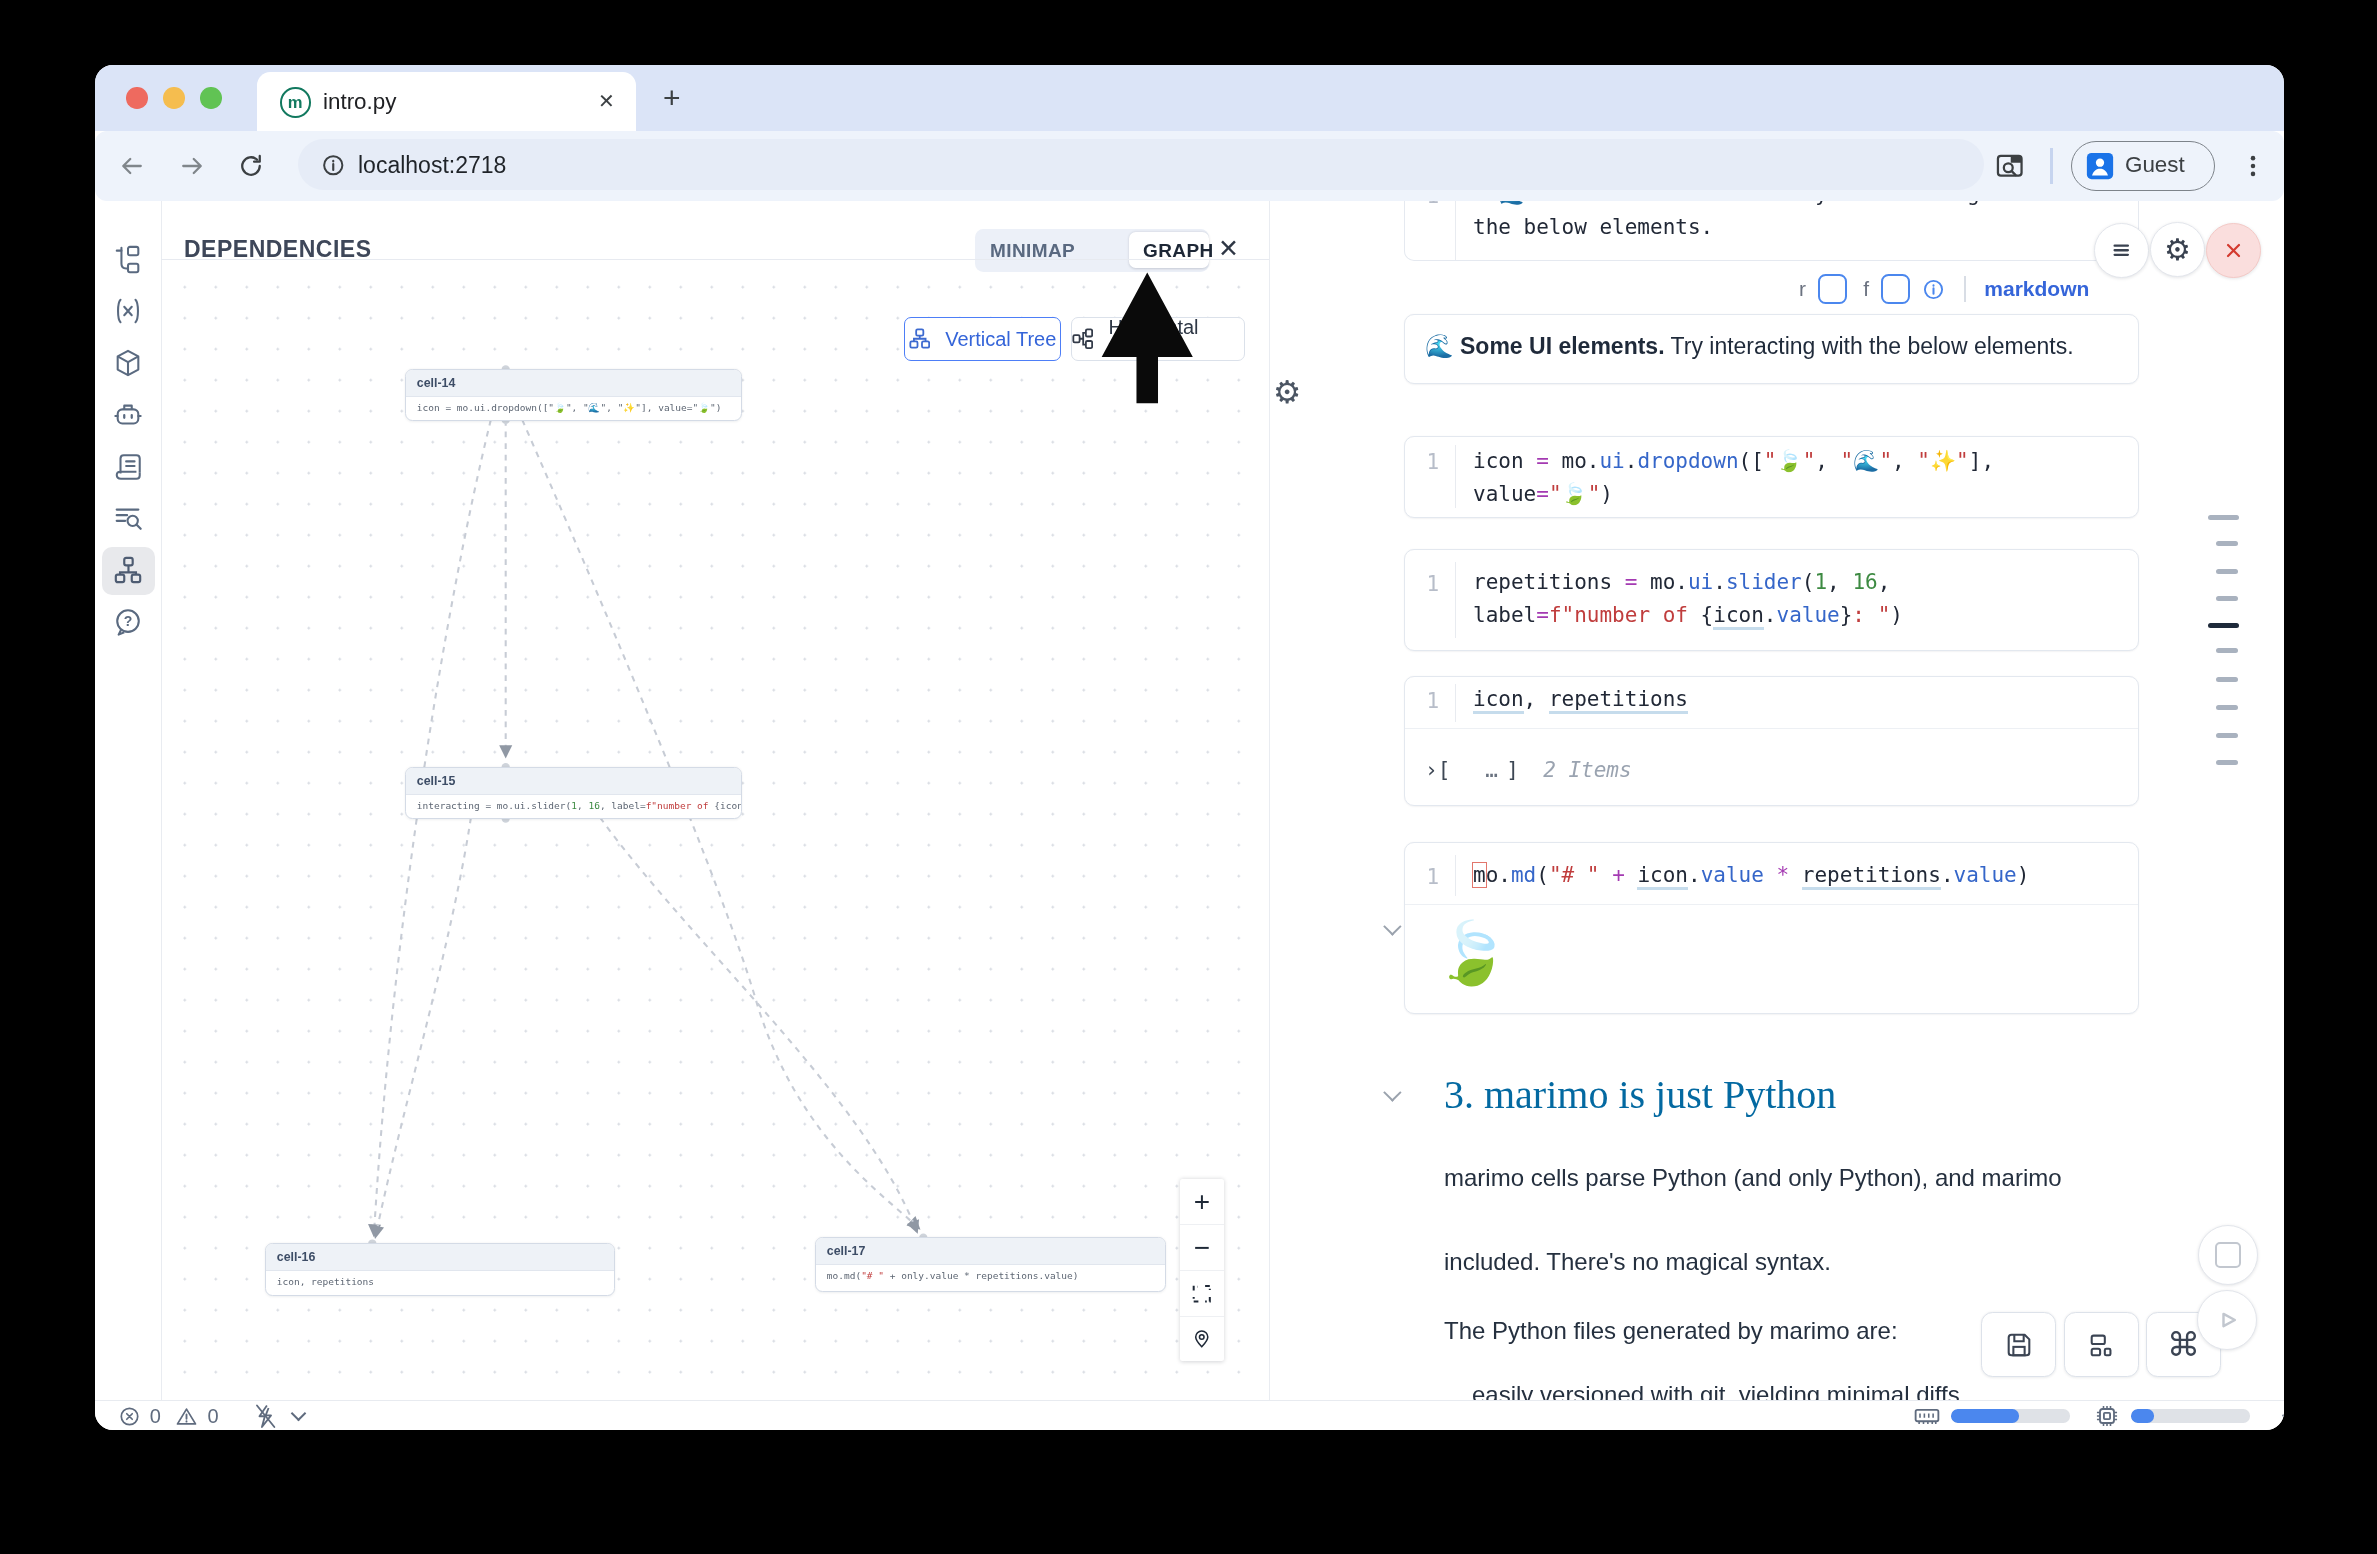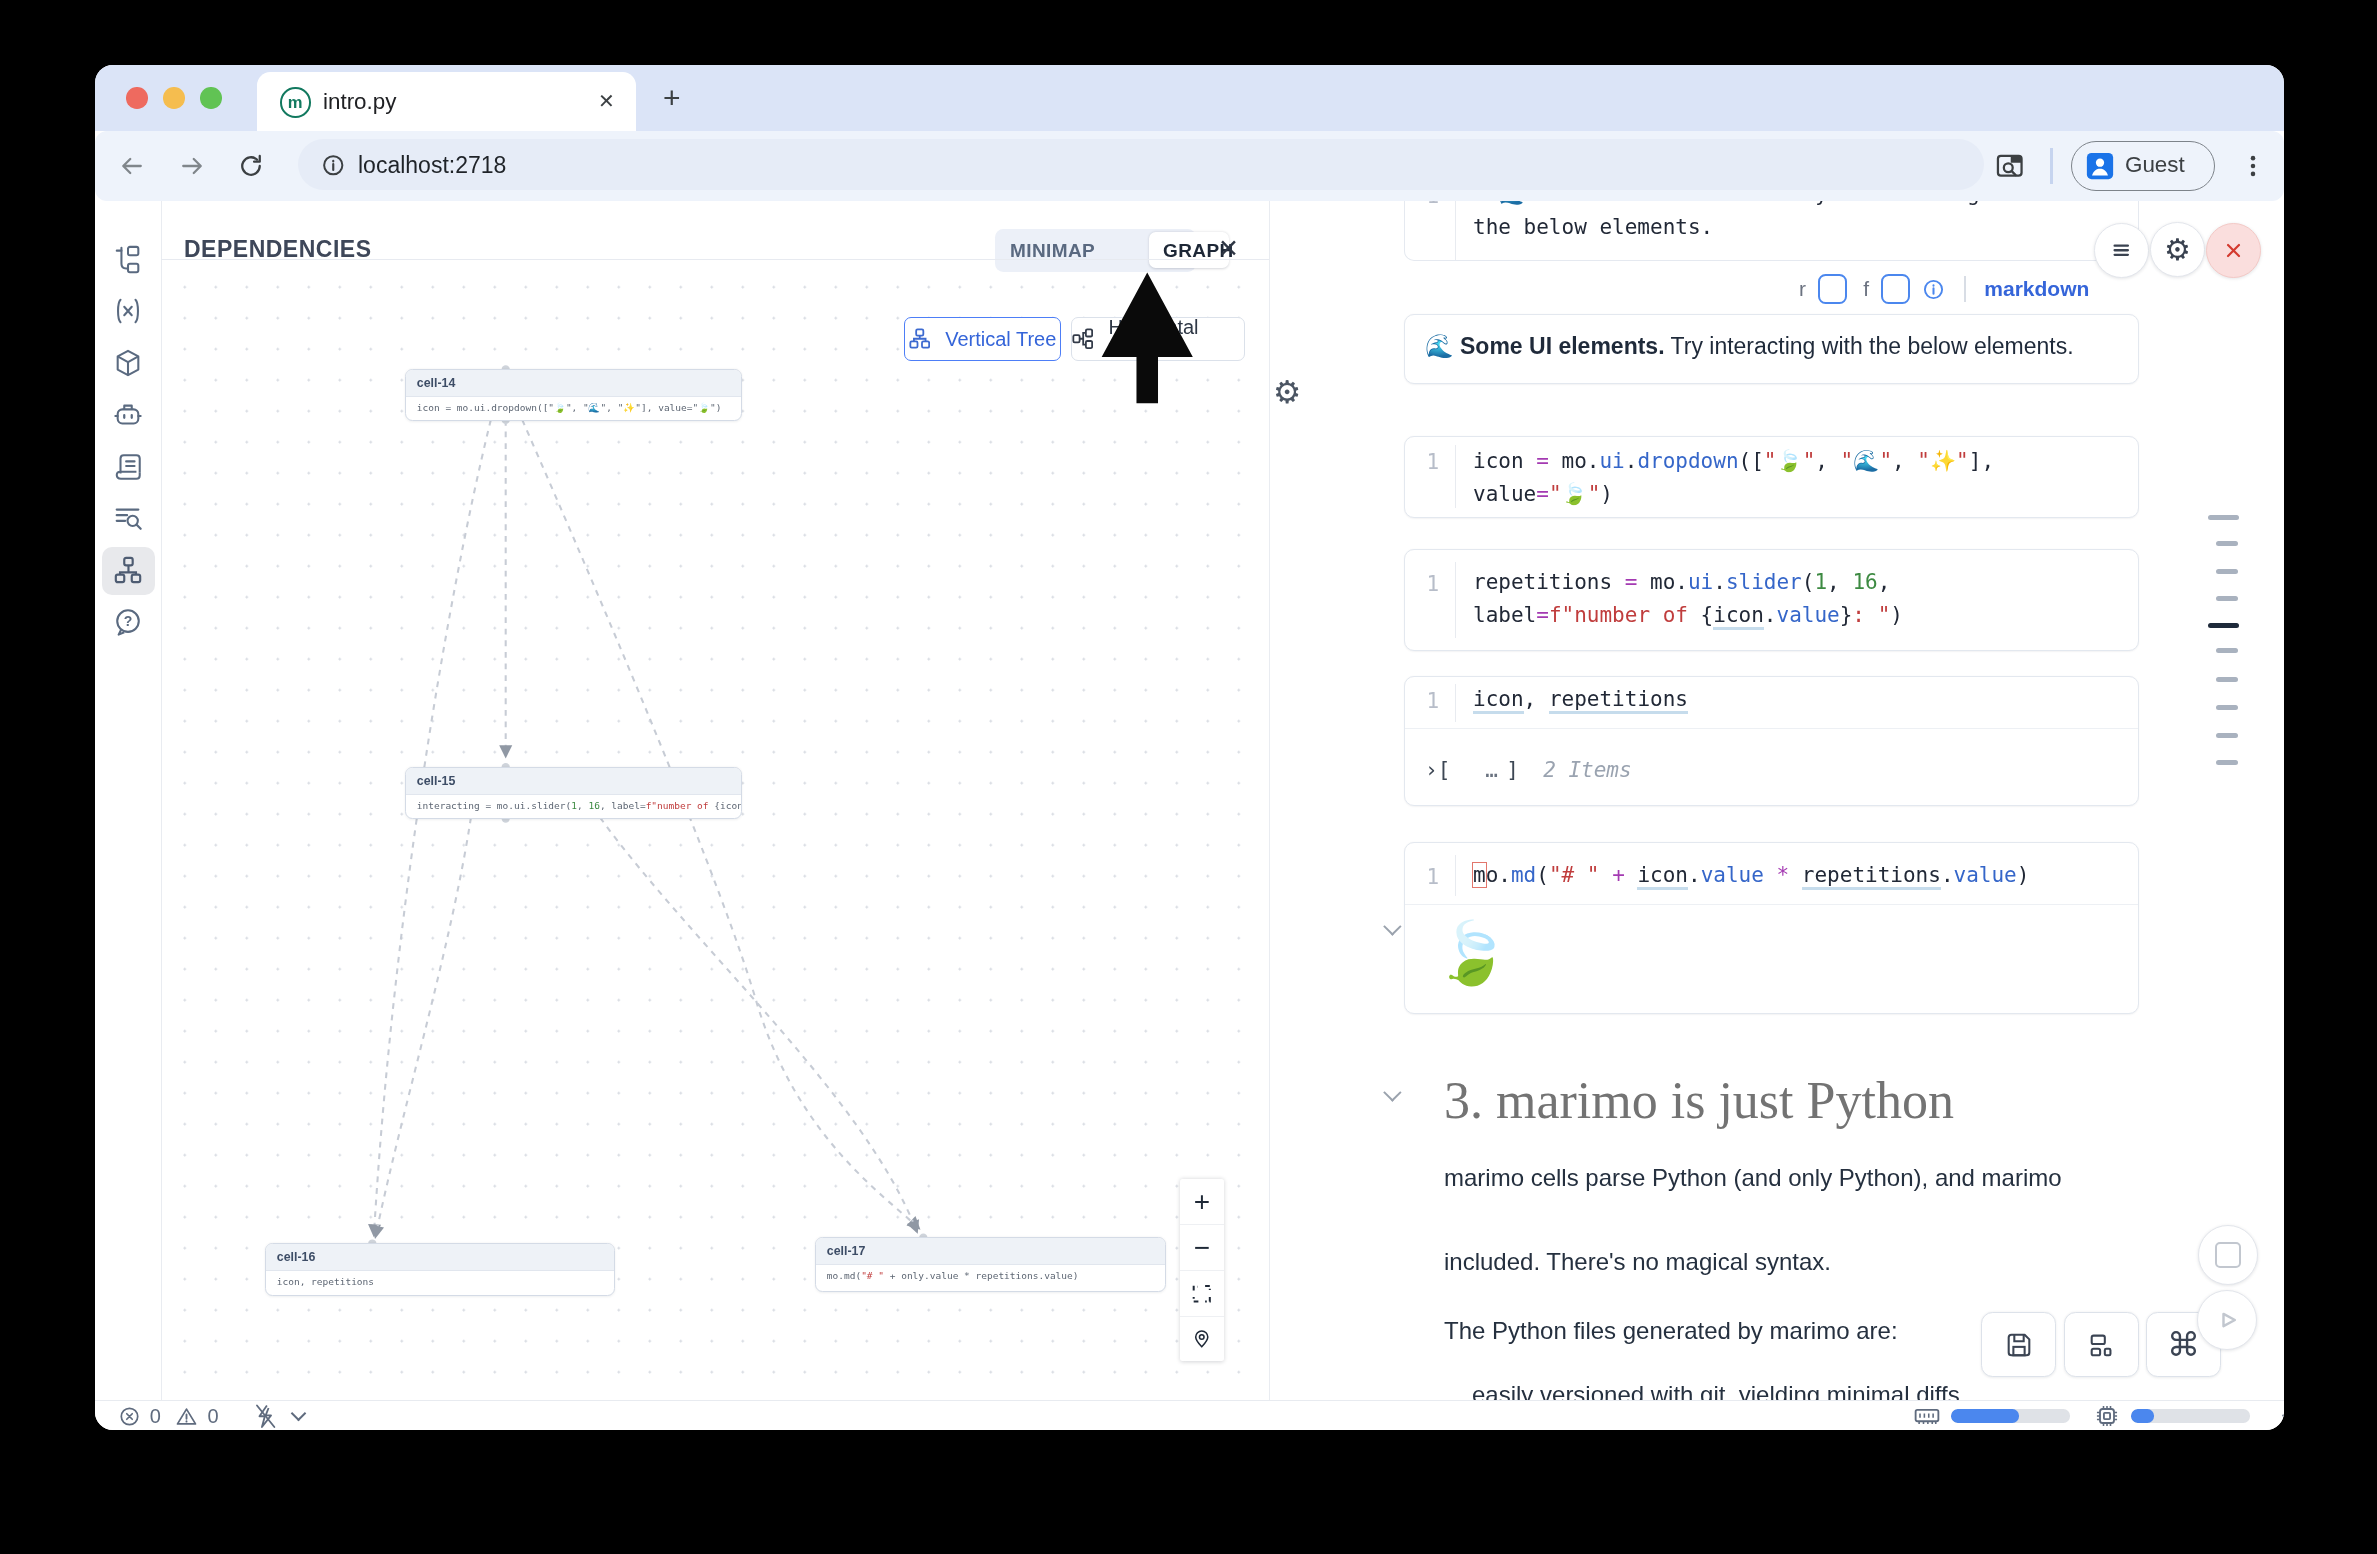--- a/index.html
+++ b/index.html
@@ -166,21 +166,21 @@
         <svg width="30" height="30" viewBox="0 0 32 32">
           <circle cx="16" cy="15" r="11.5" stroke="#5a6a80" stroke-width="2.2" fill="none"></circle>
           <path d="M8.5 24.5L6 29.5l6-2.5" stroke="#5a6a80" stroke-width="2.2" fill="none" stroke-linejoin="round"></path>
           <text x="16" y="20.5" font-size="15" font-weight="bold" fill="#5a6a80" text-anchor="middle" font-family="Liberation Sans,sans-serif">?</text>
           </svg>
       </div>
     </div>
 
     <div class="abs" style="left:66px;top:0;width:1108px;height:1200px;border-right:0.8px solid #e9ecf1;">
       <div class="abs" style="left:23px;top:35px;font-size:23px;font-weight:bold;letter-spacing:0.5px;color:#3e4759;">DEPENDENCIES</div>
-      <div class="abs seg" style="left:834px;top:28px;width:201px;height:43px;">
+      <div class="abs seg" style="left:814px;top:28px;width:201px;height:43px;padding-left:33px;">
         <div class="abs" style="left:15px;top:10.8px;font-size:19px;font-weight:bold;letter-spacing:0.4px;color:#5a6980;">MINIMAP</div>
         <div class="abs segactive" style="left:109px;top:3.3px;width:80px;height:36px;margin-left:45px;">
           <div class="abs" style="left:14px;top:7.5px;font-size:19px;font-weight:bold;letter-spacing:0.4px;color:#1d2736;">GRAPH</div>
         </div>
       </div>
       <div class="abs" style="left:1057px;top:33px;font-size:25px;color:#2e3644;">✕</div>
       <div class="abs" style="left:0;top:58px;width:1108px;height:0.8px;background:#e7eaf0;"></div>
 
       <div class="abs graph-bg" style="left:0;top:59px;width:1107px;height:1141px;">
 
@@ -332,21 +332,21 @@
       <div class="abs cellbox" style="left:135px;top:641px;width:733px;height:170px;">
         <div class="abs gut" style="left:21.5px;top:21.5px;">1</div>
         <div class="abs" style="left:50px;top:11.6px;width:0.8px;height:41px;background:#e8ebf0;"></div>
         <div class="abs code" style="left:68px;top:20px;"><span class="tk-x">m</span><span class="tk-d">o.</span><span class="tk-f">md</span><span class="tk-d">(</span><span class="tk-s">"# "</span><span class="tk-o"> + </span><span class="tk-u">icon</span><span class="tk-d">.</span><span class="tk-f">value</span><span class="tk-o"> * </span><span class="tk-u">repetitions</span><span class="tk-d">.</span><span class="tk-f">value</span><span class="tk-d">)</span></div>
         <div class="abs" style="left:0;top:61px;width:733px;height:0.8px;background:#edf0f4;"></div>
         <div class="abs" style="left:29px;top:80px;font-size:61px;line-height:1;">🍃</div>
       </div>
       <span class="abs chev" style="left:117px;top:719px;"></span>
 
       <span class="abs chev" style="left:117px;top:885px;"></span>
-      <div class="abs serif" style="left:175px;top:870px;font-size:52px;color:#737373;">3. marimo is just Python</div>
+      <div class="abs serif" style="left:175px;top:870px;font-size:40px;color:#0369a1;">3. marimo is just Python</div>
       <div class="abs" style="left:175px;top:963px;font-size:24px;color:#25303f;">marimo cells parse Python (and only Python), and marimo</div>
       <div class="abs" style="left:175px;top:1047px;font-size:24px;color:#25303f;">included. There's no magical syntax.</div>
       <div class="abs" style="left:175px;top:1116px;font-size:24px;color:#25303f;">The Python files generated by marimo are:</div>
       <div class="abs" style="left:203px;top:1180px;font-size:24px;color:#25303f;">easily versioned with git, yielding minimal diffs</div>
 
       <div class="abs sqbtn" style="left:712px;top:1111px;">
         <svg width="30" height="30" viewBox="0 0 32 32">
           <path d="M5 8c0-1.7 1.3-3 3-3h14l5 5v14c0 1.7-1.3 3-3 3H8c-1.7 0-3-1.3-3-3z" stroke="#3b4453" stroke-width="2.2" fill="none" stroke-linejoin="round"></path>
           <path d="M11 5v7h10V5" stroke="#3b4453" stroke-width="2.2" fill="none"></path>
           <rect x="10" y="18" width="12" height="9" stroke="#3b4453" stroke-width="2.2" fill="none"></rect>

